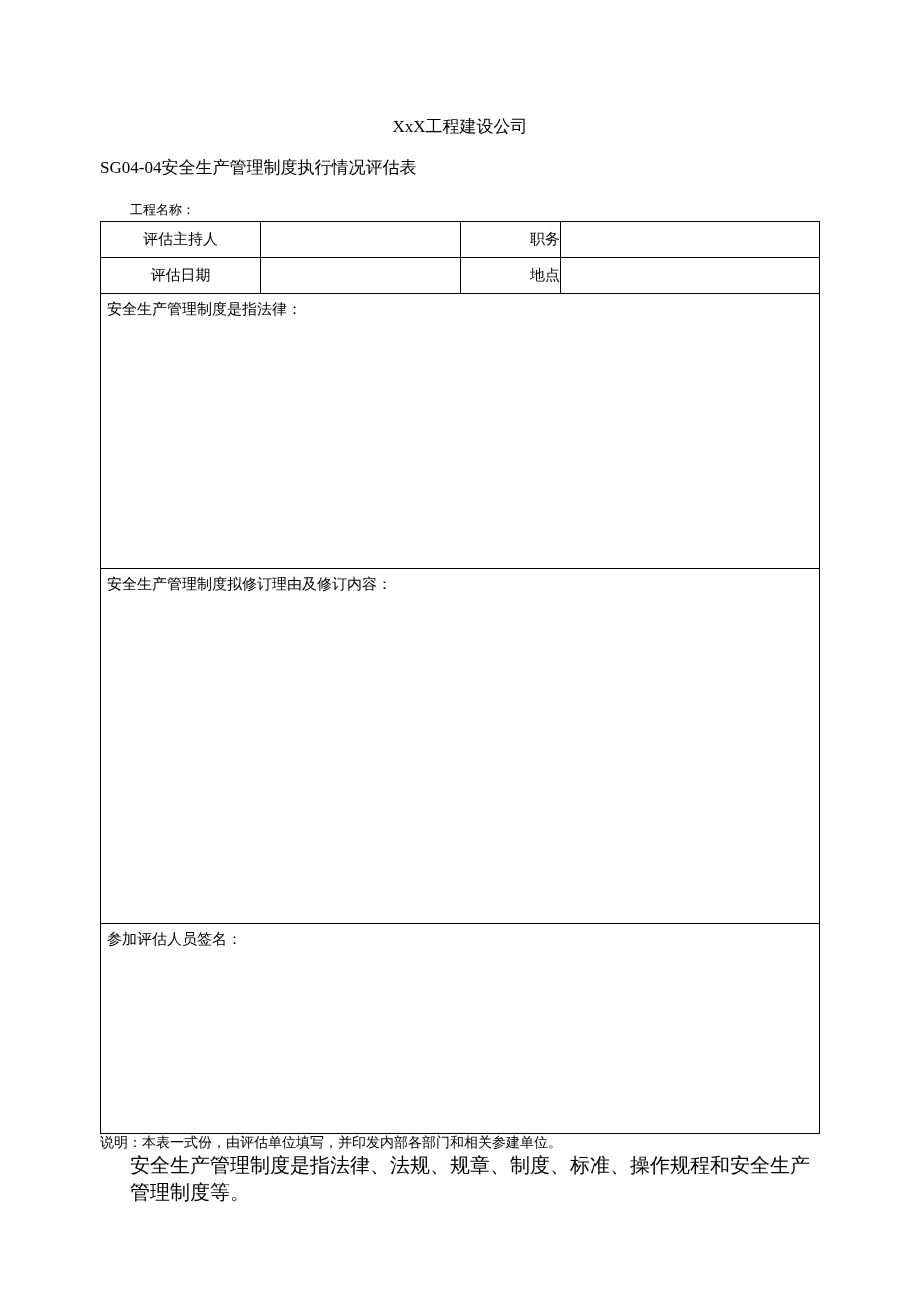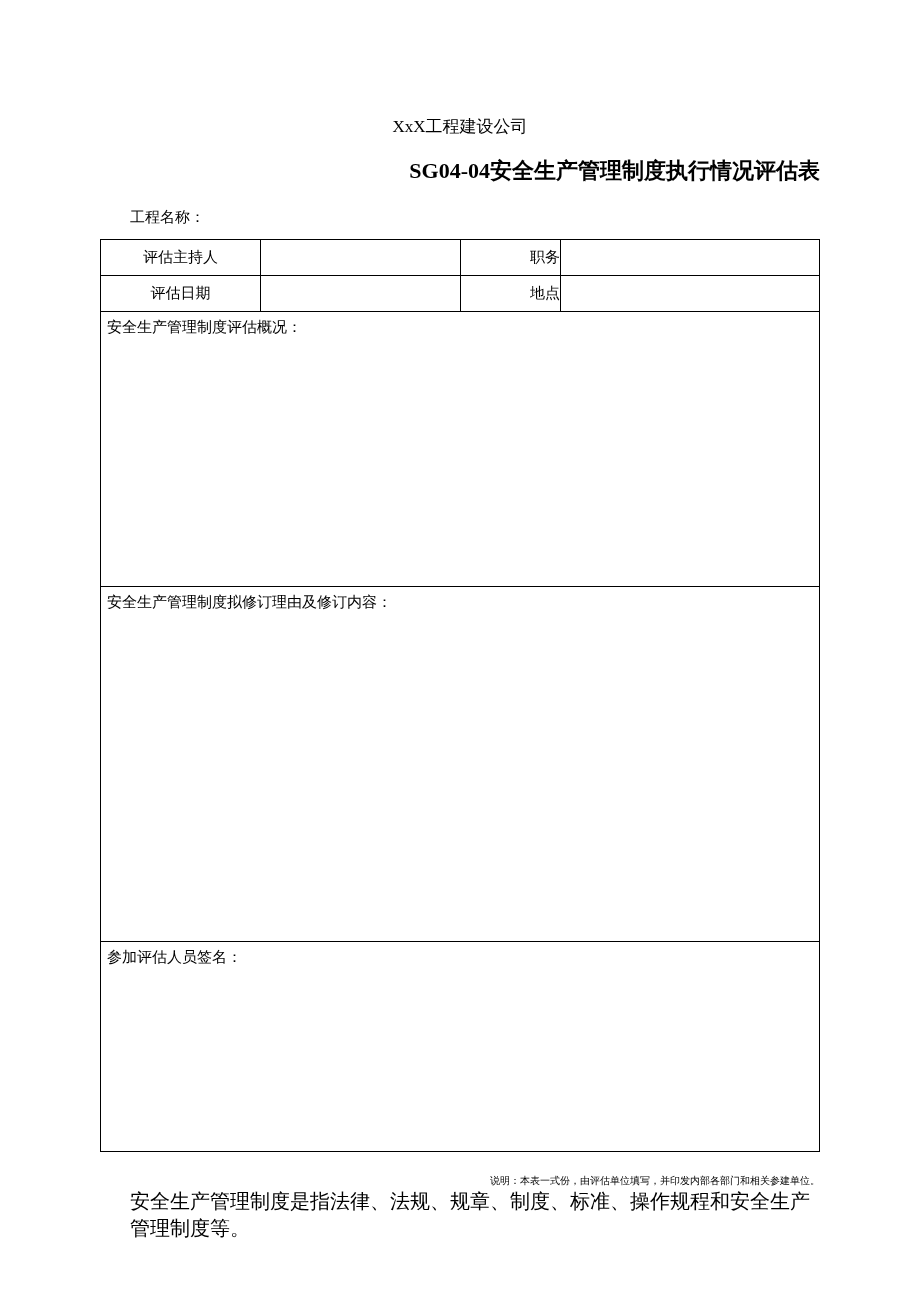--- a/index.html
+++ b/index.html
@@ -17,32 +17,32 @@
     .page {
       padding: 115px 100px 0 100px;
     }
     .header-line1 {
       text-align: center;
       font-size: 17px;
       font-weight: normal;
       margin-bottom: 18px;
     }
     .header-line2 {
-      text-align: right;
-      font-size: 22px;
-      font-weight: bold;
+      text-align: left;
+      font-size: 17px;
+      font-weight: normal;
       margin-bottom: 22px;
     }
     .header-line2 .code {
       font-family: "Times New Roman", serif;
     }
     .project-name-label {
-      font-size: 15px;
+      font-size: 13px;
       margin-left: 30px;
-      margin-bottom: 12px;
+      margin-bottom: 2px;
     }
     table {
       border-collapse: collapse;
       width: 100%;
       table-layout: fixed;
     }
     td {
       border: 1px solid #000;
       font-size: 15px;
       vertical-align: top;
@@ -68,23 +68,22 @@
     .section-1 {
       height: 275px;
     }
     .section-2 {
       height: 355px;
     }
     .section-3 {
       height: 210px;
     }
     .footnote {
-      font-size: 10px;
-      margin-top: 22px;
-      text-align: right;
+      font-size: 14px;
+      margin-top: 0;
     }
     .footnote-line2 {
       font-size: 20px;
       text-align: left;
       padding-left: 30px;
     }
   </style>
 </head>
 <body>
 
@@ -104,21 +103,21 @@
       <td></td>
     </tr>
     <tr>
       <td class="label-cell">评估日期</td>
       <td class="val-cell"></td>
       <td class="label-cell-mid">地点</td>
       <td></td>
     </tr>
     <tr>
       <td colspan="4" class="section-cell section-1">
-        <span>安全生产管理制度评估概况：</span>
+        <span>安全生产管理制度是指法律：</span>
         <span></span>
       </td>
     </tr>
     <tr>
       <td colspan="4" class="section-cell section-2">
         <span>安全生产管理制度拟修订理由及修订内容：</span>
         <span></span>
       </td>
     </tr>
     <tr>

